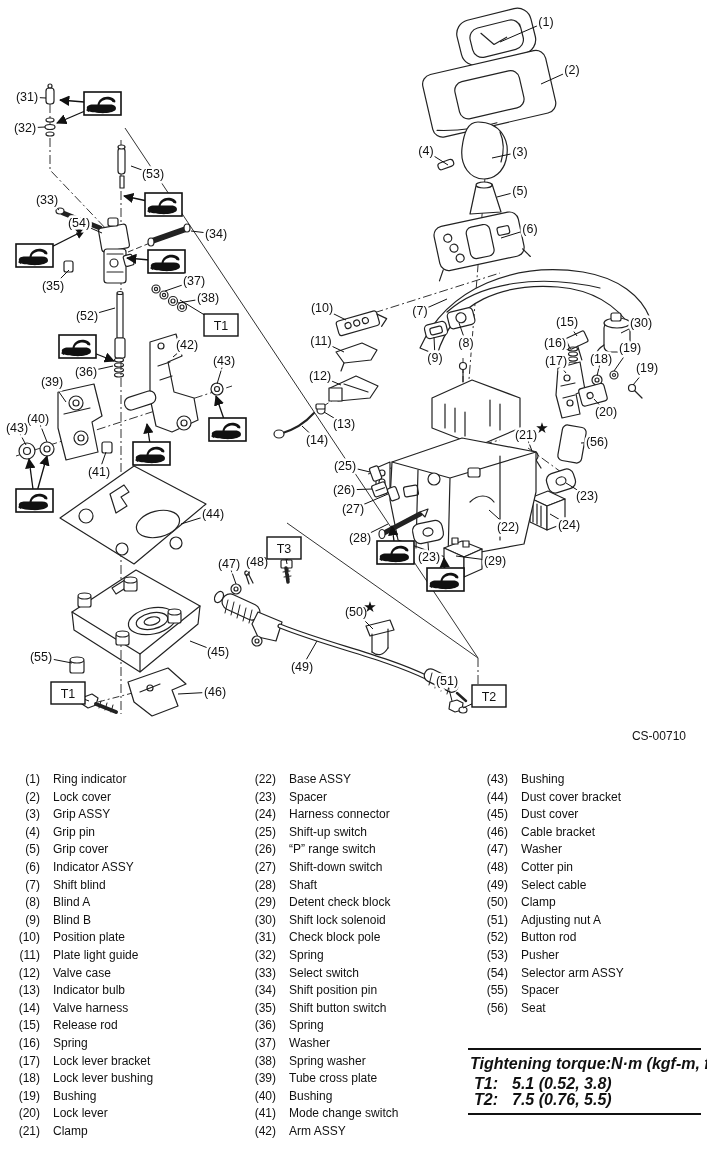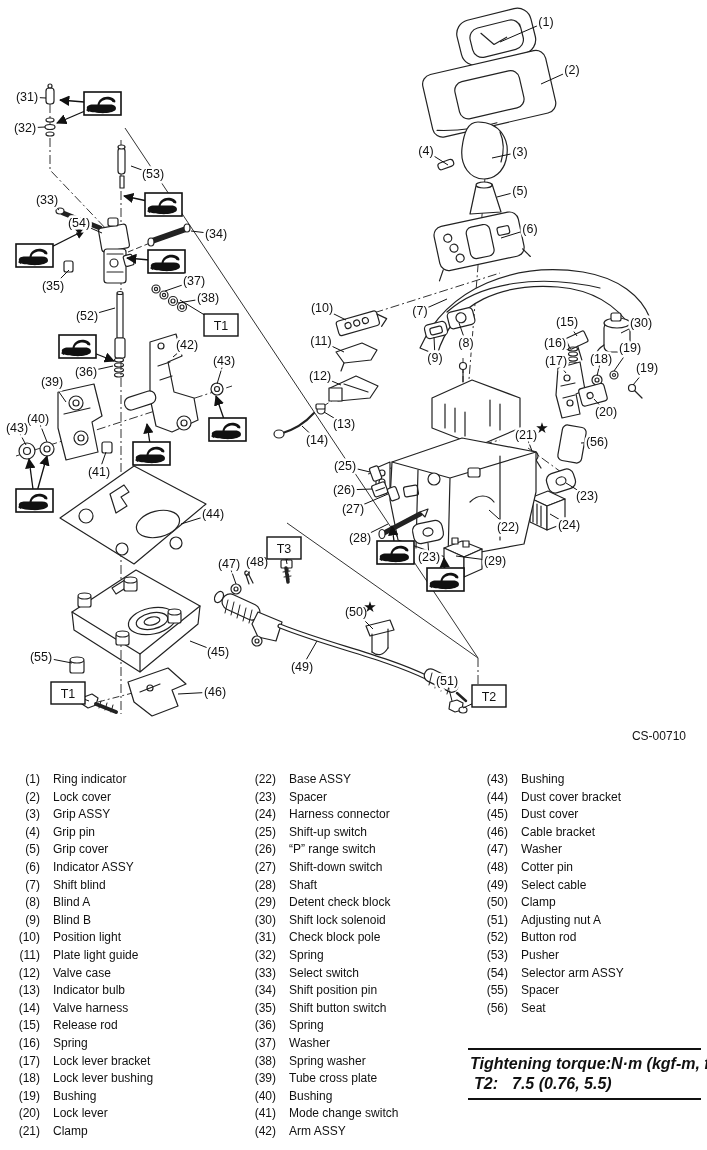--- a/index.html
+++ b/index.html
@@ -599,21 +599,21 @@
       <div class="row">
         <span class="num">(8)</span>
         <span class="nm">Blind A</span>
       </div>
       <div class="row">
         <span class="num">(9)</span>
         <span class="nm">Blind B</span>
       </div>
       <div class="row">
         <span class="num">(10)</span>
-        <span class="nm">Position light</span>
+        <span class="nm">Position plate</span>
       </div>
       <div class="row">
         <span class="num">(11)</span>
         <span class="nm">Plate light guide</span>
       </div>
       <div class="row">
         <span class="num">(12)</span>
         <span class="nm">Valve case</span>
       </div>
       <div class="row">
@@ -795,19 +795,23 @@
       <div class="row">
         <span class="num">(56)</span>
         <span class="nm">Seat</span>
       </div>
     </div>
 
 <div class="tq">
   <div class="title">Tightening torque:N·m (kgf-m, ft-lb)</div>
   <div id="tqrows">
         <div class="trow">
+          <span class="tl">T1:</span>
+          <span class="tv">5.1 (0.52, 3.8)</span>
+        </div>
+        <div class="trow">
           <span class="tl">T2:</span>
           <span class="tv">7.5 (0.76, 5.5)</span>
         </div>
       </div>
 </div>
 
 </div>
 
 </body></html>

